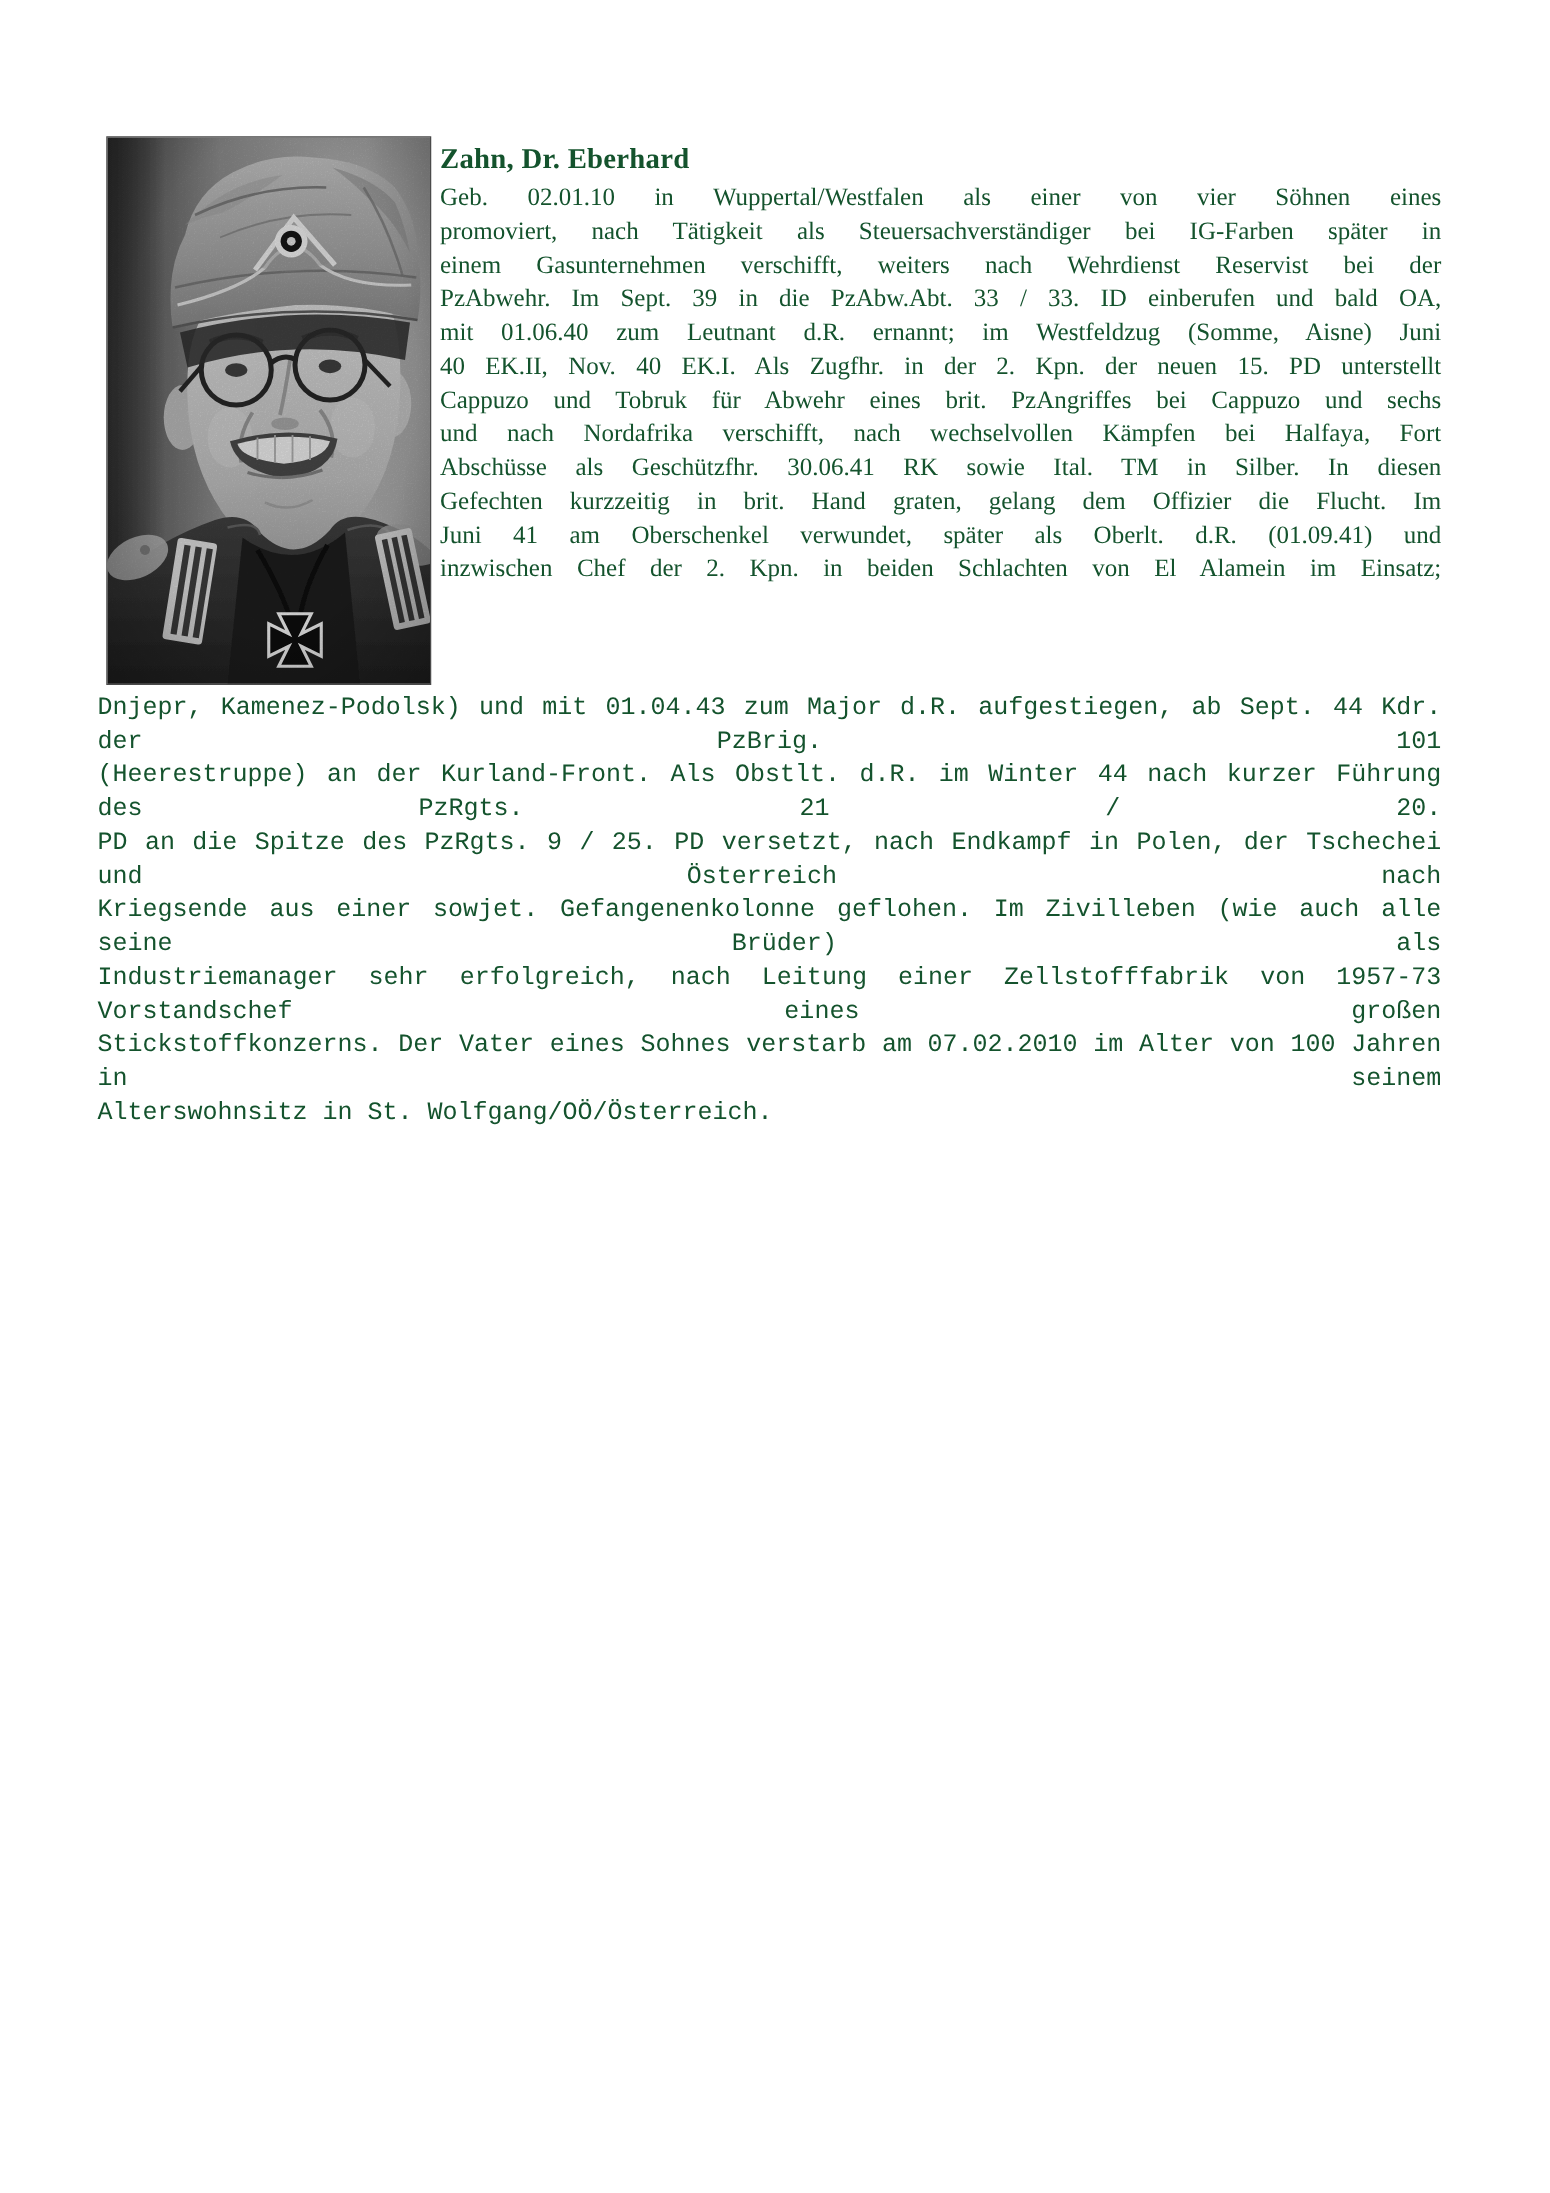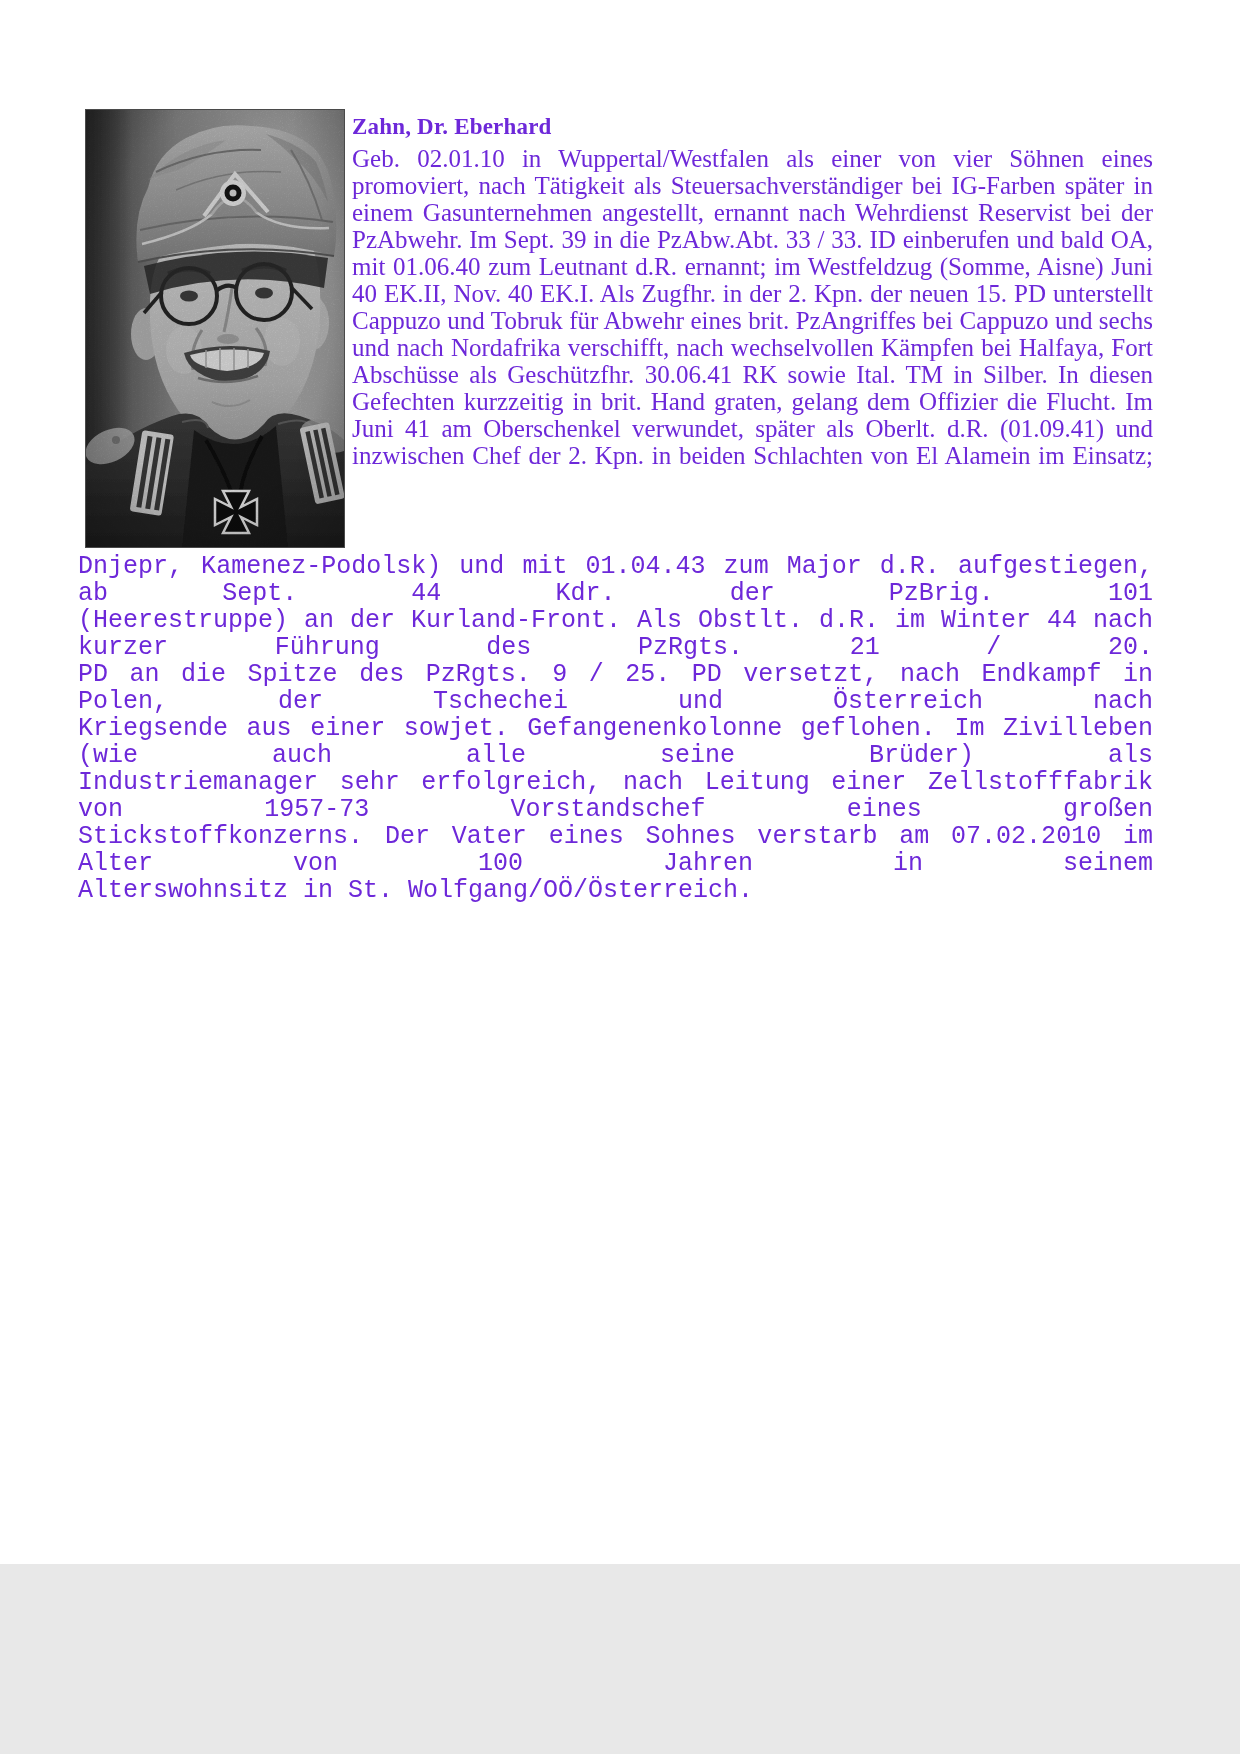--- a/index.html
+++ b/index.html
@@ -1,40 +1,40 @@
 <!DOCTYPE html>
 <html><head>
 <meta charset="utf-8">
 <style>
   html,body{margin:0;padding:0;background:#e8e8e8;}
   .page{
     position:relative;
-    width:1240px;height:1564px;
+    width:1240px;height:1754px;
     background:#ffffff;
     font-family:"Liberation Serif", serif;
-    color:#6d28d9;
+    color:#14532d;
     overflow:hidden;
     margin:0 auto;
   }
   figure.photo{
     position:absolute;left:86px;top:110px;
     width:258px;height:437px;margin:0;padding:0;
     outline:1px solid #4a4a4a;
     background:#8a8a8a;
   }
   figure.photo svg{display:block;width:258px;height:437px;}
   .bio-indented{position:absolute;left:352px;top:112px;width:801px;}
   .bio-full{position:absolute;left:78px;top:553px;width:1075px;font-family:Liberation Mono, monospace;}
   h1.entry-name{
     margin:0 0 3px 0;
     font-size:23px;line-height:30px;font-weight:bold;
     letter-spacing:.2px;
   }
   .line{
-    font-size:25px;line-height:27px;
+    font-size:20px;line-height:27px;
     text-align:justify;text-align-last:justify;
     white-space:normal;
   }
   .line.last{text-align-last:left;}
 </style>
 </head>
 <body>
 
 <div class="page">
 
@@ -165,21 +165,21 @@
       <rect x="0" y="0" width="258" height="437" filter="url(#grain)" opacity="0.14"></rect>
       <rect x="0" y="0" width="258" height="437" fill="url(#vignette)"></rect>
     </svg>
   </figure>
 
   <section class="bio-indented">
     <h1 class="entry-name">Zahn, Dr. Eberhard</h1>
     <div id="linesIndented">
         <div class="line">Geb. 02.01.10 in Wuppertal/Westfalen als einer von vier Söhnen eines</div>
         <div class="line">promoviert, nach Tätigkeit als Steuersachverständiger bei IG-Farben später in</div>
-        <div class="line">einem Gasunternehmen angestellt, ernannt nach Wehrdienst Reservist bei der</div>
+        <div class="line">einem Gasunternehmen verschifft, weiters nach Wehrdienst Reservist bei der</div>
         <div class="line">PzAbwehr. Im Sept. 39 in die PzAbw.Abt. 33 / 33. ID einberufen und bald OA,</div>
         <div class="line">mit 01.06.40 zum Leutnant d.R. ernannt; im Westfeldzug (Somme, Aisne) Juni</div>
         <div class="line">40 EK.II, Nov. 40 EK.I. Als Zugfhr. in der 2. Kpn. der neuen 15. PD unterstellt</div>
         <div class="line">Cappuzo und Tobruk für Abwehr eines brit. PzAngriffes bei Cappuzo und sechs</div>
         <div class="line">und nach Nordafrika verschifft, nach wechselvollen Kämpfen bei Halfaya, Fort</div>
         <div class="line">Abschüsse als Geschützfhr. 30.06.41 RK sowie Ital. TM in Silber. In diesen</div>
         <div class="line">Gefechten kurzzeitig in brit. Hand graten, gelang dem Offizier die Flucht. Im</div>
         <div class="line">Juni 41 am Oberschenkel verwundet, später als Oberlt. d.R. (01.09.41) und</div>
         <div class="line">inzwischen Chef der 2. Kpn. in beiden Schlachten von El Alamein im Einsatz;</div>
       </div>

